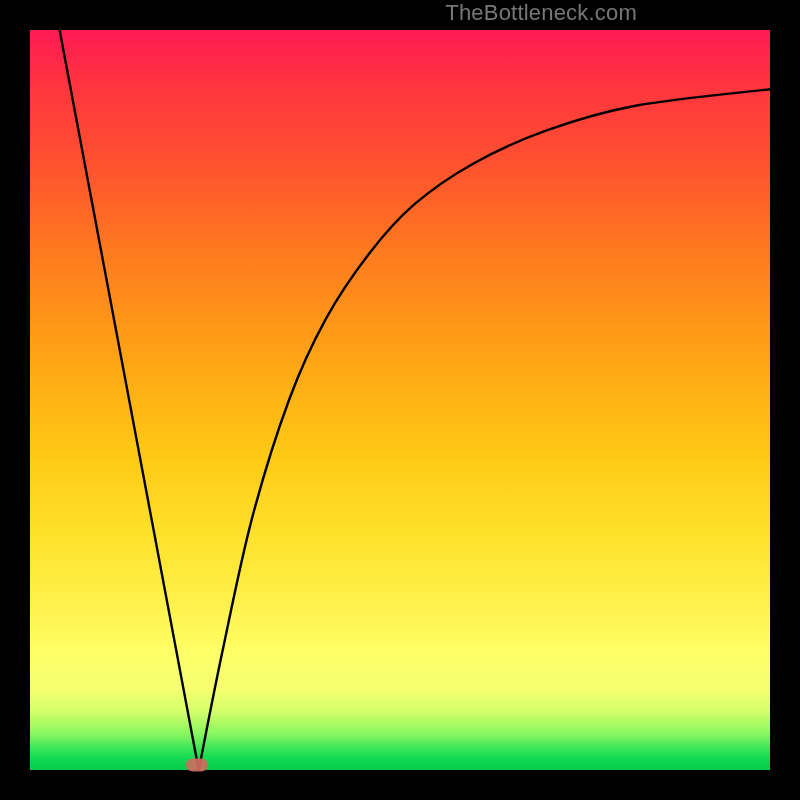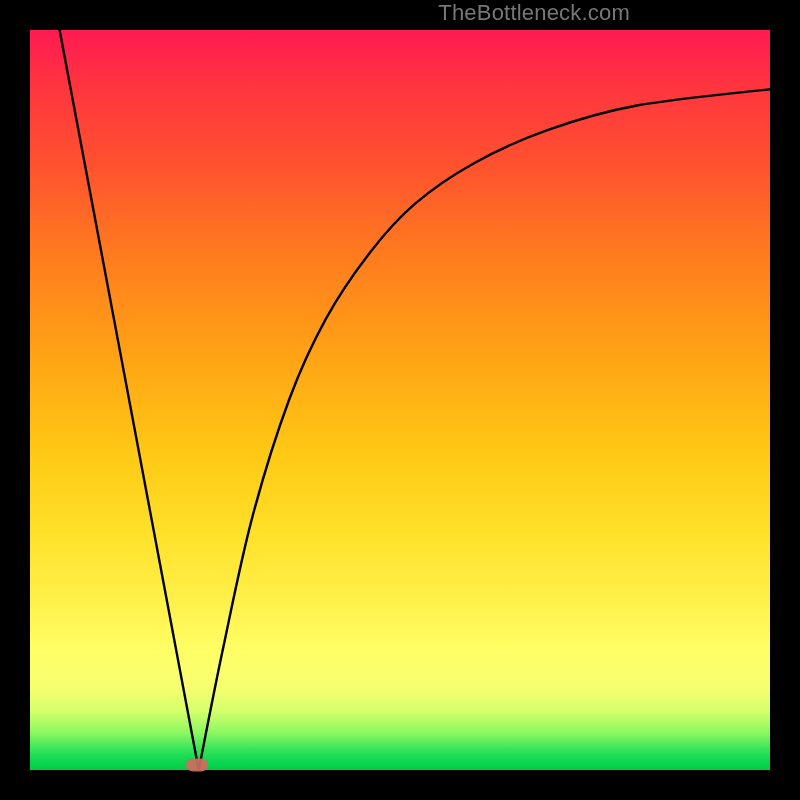--- a/index.html
+++ b/index.html
@@ -9,20 +9,21 @@
     height: 800px;
     overflow: hidden;
     font-family: Arial, Helvetica, sans-serif;
     background: #000;
   }
   .outer {
     position: relative;
     width: 644px;
     height: 800px;
     background: #000;
+    padding-left: 7px;
   }
   .watermark {
     position: absolute;
     top: 0;
     right: 14px;
     color: #777;
     font-size: 22px;
     letter-spacing: 0.2px;
     font-weight: 400;
     user-select: none;

